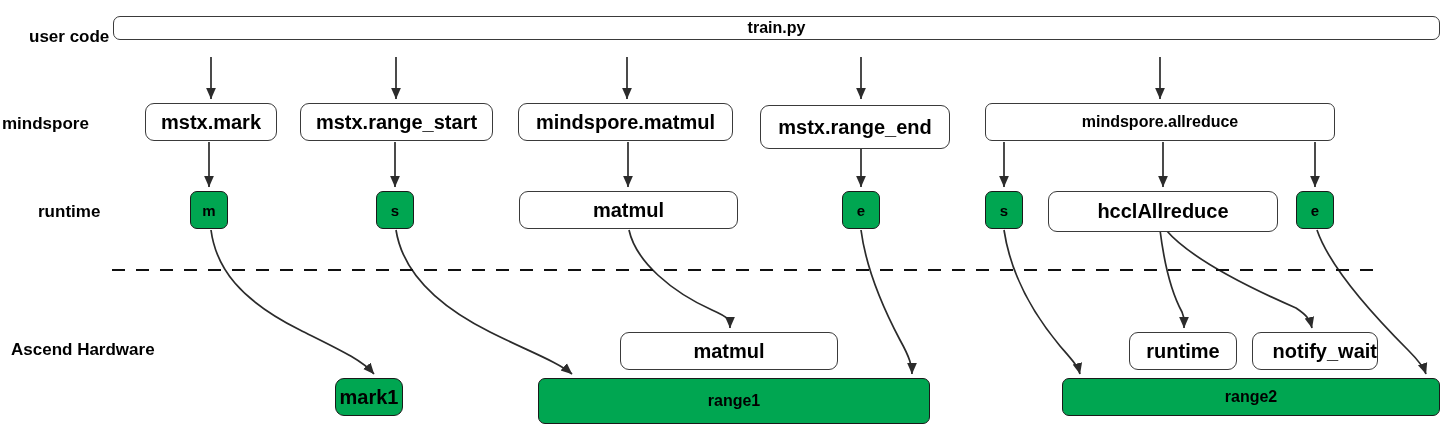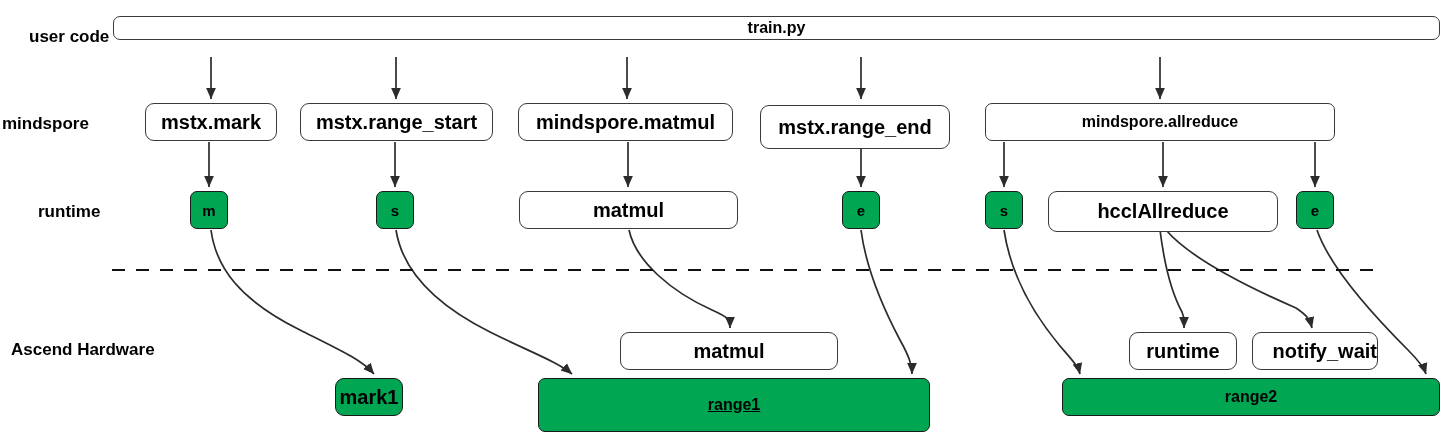--- a/index.html
+++ b/index.html
@@ -157,21 +157,21 @@
       </div>
       <div class="node" style="left: 1129px; top: 332px; width: 108px; height: 38px;">
         <span>runtime</span>
       </div>
       <div class="node" style="left: 1252px; top: 332px; width: 126px; height: 38px; justify-content: flex-end;">
         <span>notify_wait</span>
       </div>
       <div class="node green" style="left: 335px; top: 378px; width: 68px; height: 38px;">
         <span>mark1</span>
       </div>
-      <div class="node green bar" style="left: 538px; top: 378px; width: 392px; height: 54px; text-decoration: underline;">
+      <div class="node green bar" style="left: 538px; top: 378px; width: 392px; height: 46px;">
         <span>range1</span>
       </div>
       <div class="node green bar" style="left: 1062px; top: 378px; width: 378px; height: 38px;">
         <span>range2</span>
       </div>
     </div>
 
 </div>
 
 </body></html>

